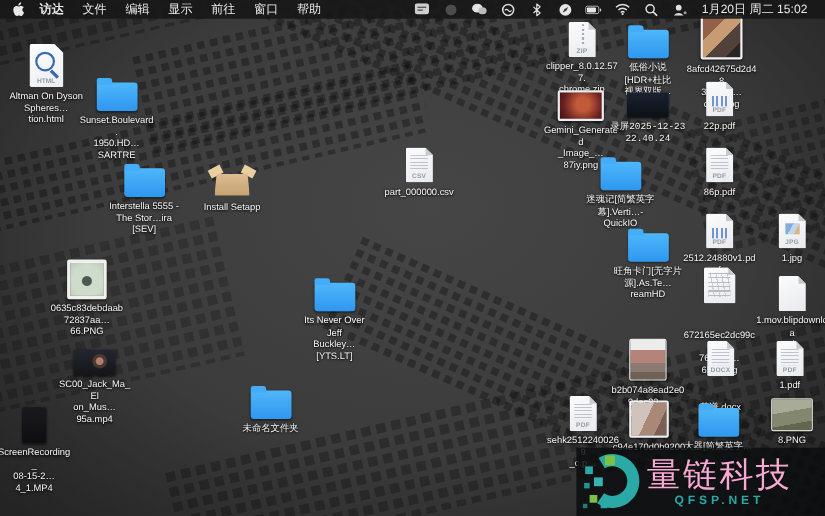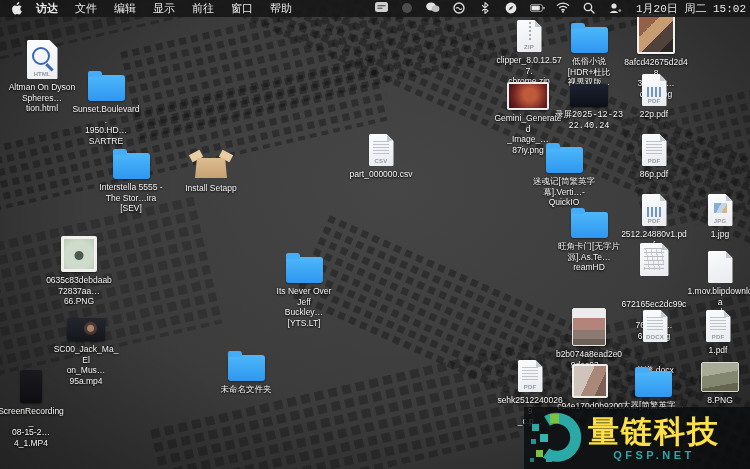--- a/index.html
+++ b/index.html
@@ -17,21 +17,21 @@
   .band.big{background-image:conic-gradient(at 9px 9px, rgba(0,0,0,0) 270deg, rgba(0,0,0,0.26) 270deg);
     background-size:14px 14px;}
   .vignette{position:absolute;inset:0;background:radial-gradient(ellipse at 50% 45%, rgba(0,0,0,0) 55%, rgba(0,0,0,0.25) 100%);}
   
   .menubar{position:absolute;top:0;left:0;right:0;height:17px;z-index:50;
     background:rgba(24,24,24,0.92);display:flex;align-items:center;
     color:#e8e8e8;font-size:11px;}
   .menubar .apple{margin:0 14px 0 11px;display:flex;align-items:center;}
   .menubar .menu{margin-right:17px;white-space:nowrap;}
   .menubar .menu.bold{font-weight:bold;}
-  .status{margin-left:auto;display:flex;gap:11px;padding-right:4px;font-family:Liberation Mono, monospace;}
+  .status{margin-left:auto;display:flex;align-items:center;gap:11px;padding-right:16px;}
   .status .sicon{display:flex;align-items:center;justify-content:center;width:15px;height:13px;}
   .clock{font-size:11px;white-space:nowrap;margin-left:2px;}
   
   .desk-icon{position:absolute;width:68px;display:flex;flex-direction:column;align-items:center;z-index:10;}
   .label{margin-top:3px;font-size:8.5px;line-height:10.5px;color:#f6f6f6;text-align:center;
     white-space:pre-line;text-shadow:0 1px 2px rgba(0,0,0,0.85), 0 0 2px rgba(0,0,0,0.6);
     word-break:break-word;max-width:70px;}
   .thumb{position:relative;flex:none;}
   
   .thumb.folder{width:37px;height:26px;margin-top:7px;border-radius:2px 3px 3px 3px;
@@ -104,21 +104,21 @@
     background:
       radial-gradient(circle at 3px 3px,#7f8awt 0, transparent 0),
       linear-gradient(45deg,#8d95a3 0 3px, transparent 3px) 0 0/5px 5px no-repeat,
       linear-gradient(45deg,#a3adbd 0 3px, transparent 3px) 6px 1px/5px 5px no-repeat,
       linear-gradient(45deg,#77808f 0 3px, transparent 3px) 3px 4px/5px 5px no-repeat;}
   
   .watermark{position:absolute;right:0;bottom:0;width:226px;height:62px;z-index:40;
     background:rgba(10,12,13,0.82);display:flex;align-items:center;}
   .wm-logo{margin-left:6px;flex:none;}
   .wm-text{display:flex;flex-direction:column;align-items:center;margin-left:4px;}
-  .wm-title{font-size:31px;line-height:33px;font-weight:bold;letter-spacing:2px;color:#fde047;}
+  .wm-title{font-size:31px;line-height:33px;font-weight:normal;letter-spacing:2px;color:#f9a8d4;}
   .wm-sub{font-size:11px;font-weight:bold;letter-spacing:3.5px;color:#2aa9a7;margin-top:1px;}
 </style>
 </head>
 <body>
 
 <div class="wallpaper">
   <div class="band big" style="left:-80px;top:-40px;width:950px;height:115px;transform:rotate(-13deg);transform-origin:left top;"></div>
   <div class="band" style="left:120px;top:52px;width:850px;height:90px;transform:rotate(-13deg);transform-origin:left top;"></div>
   <div class="band" style="left:260px;top:-60px;width:760px;height:78px;transform:rotate(24deg);transform-origin:left top;"></div>
   <div class="band" style="left:-90px;top:165px;width:480px;height:64px;transform:rotate(-13deg);transform-origin:left top;"></div>

